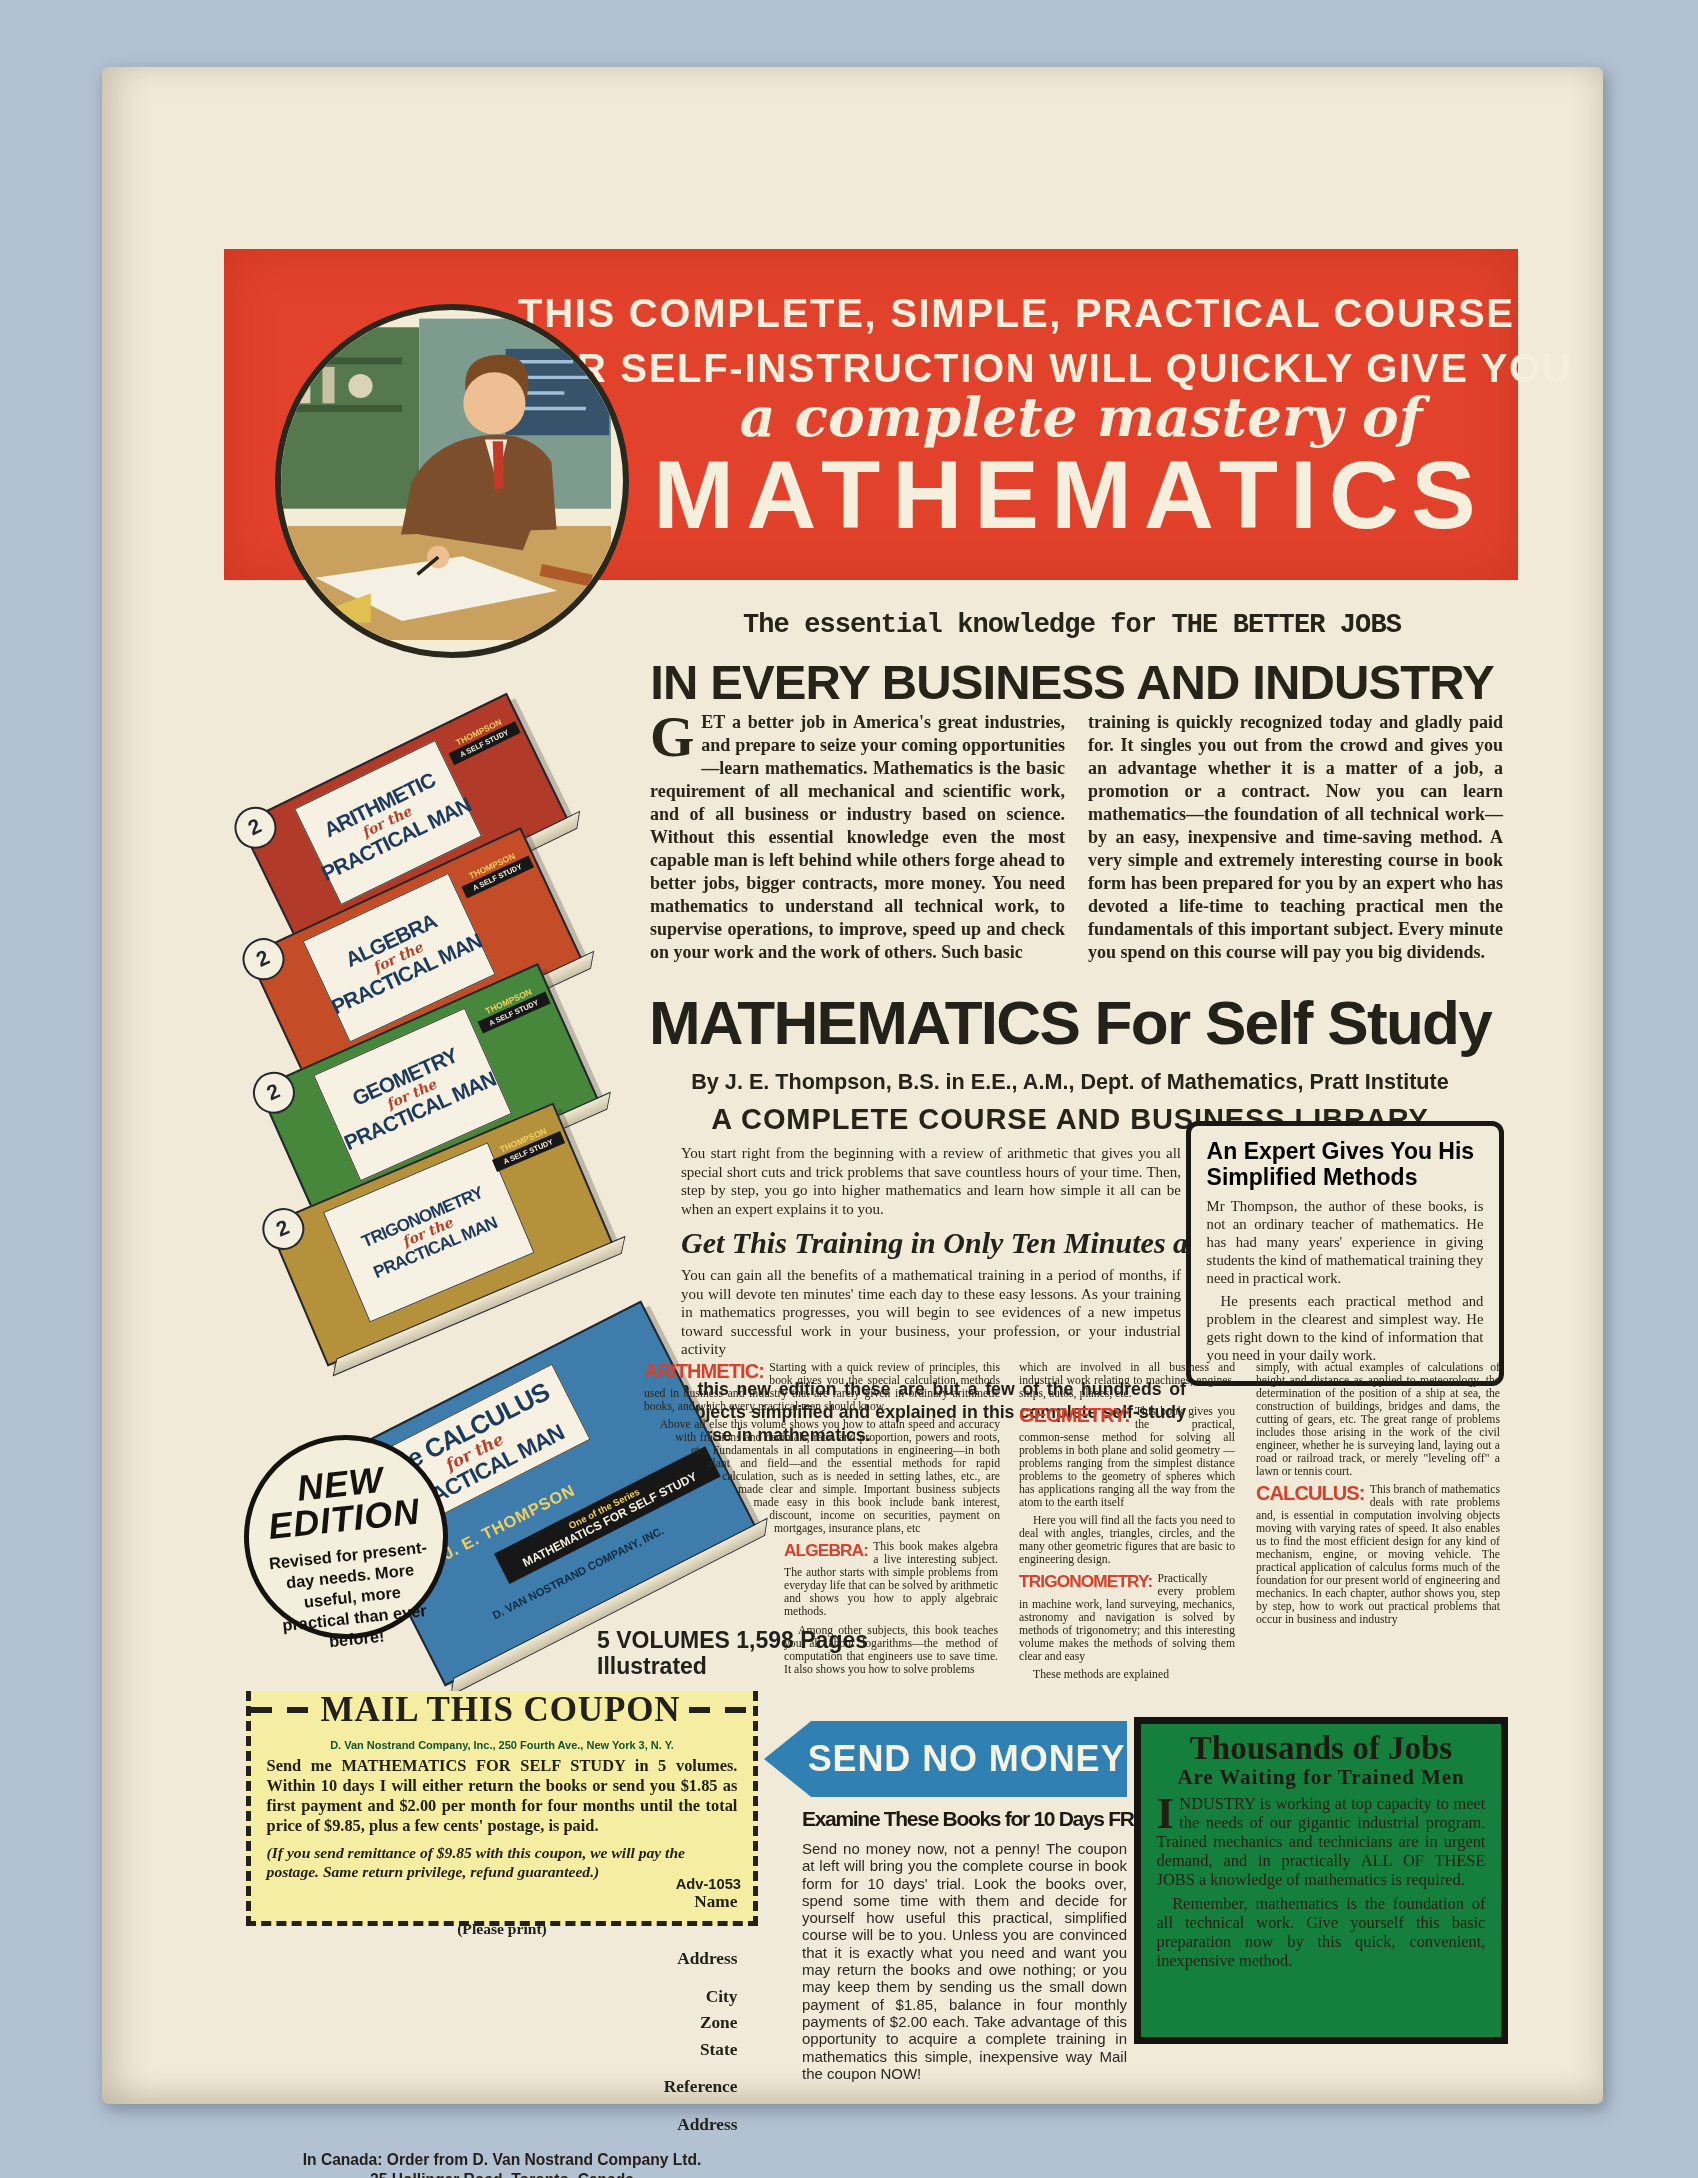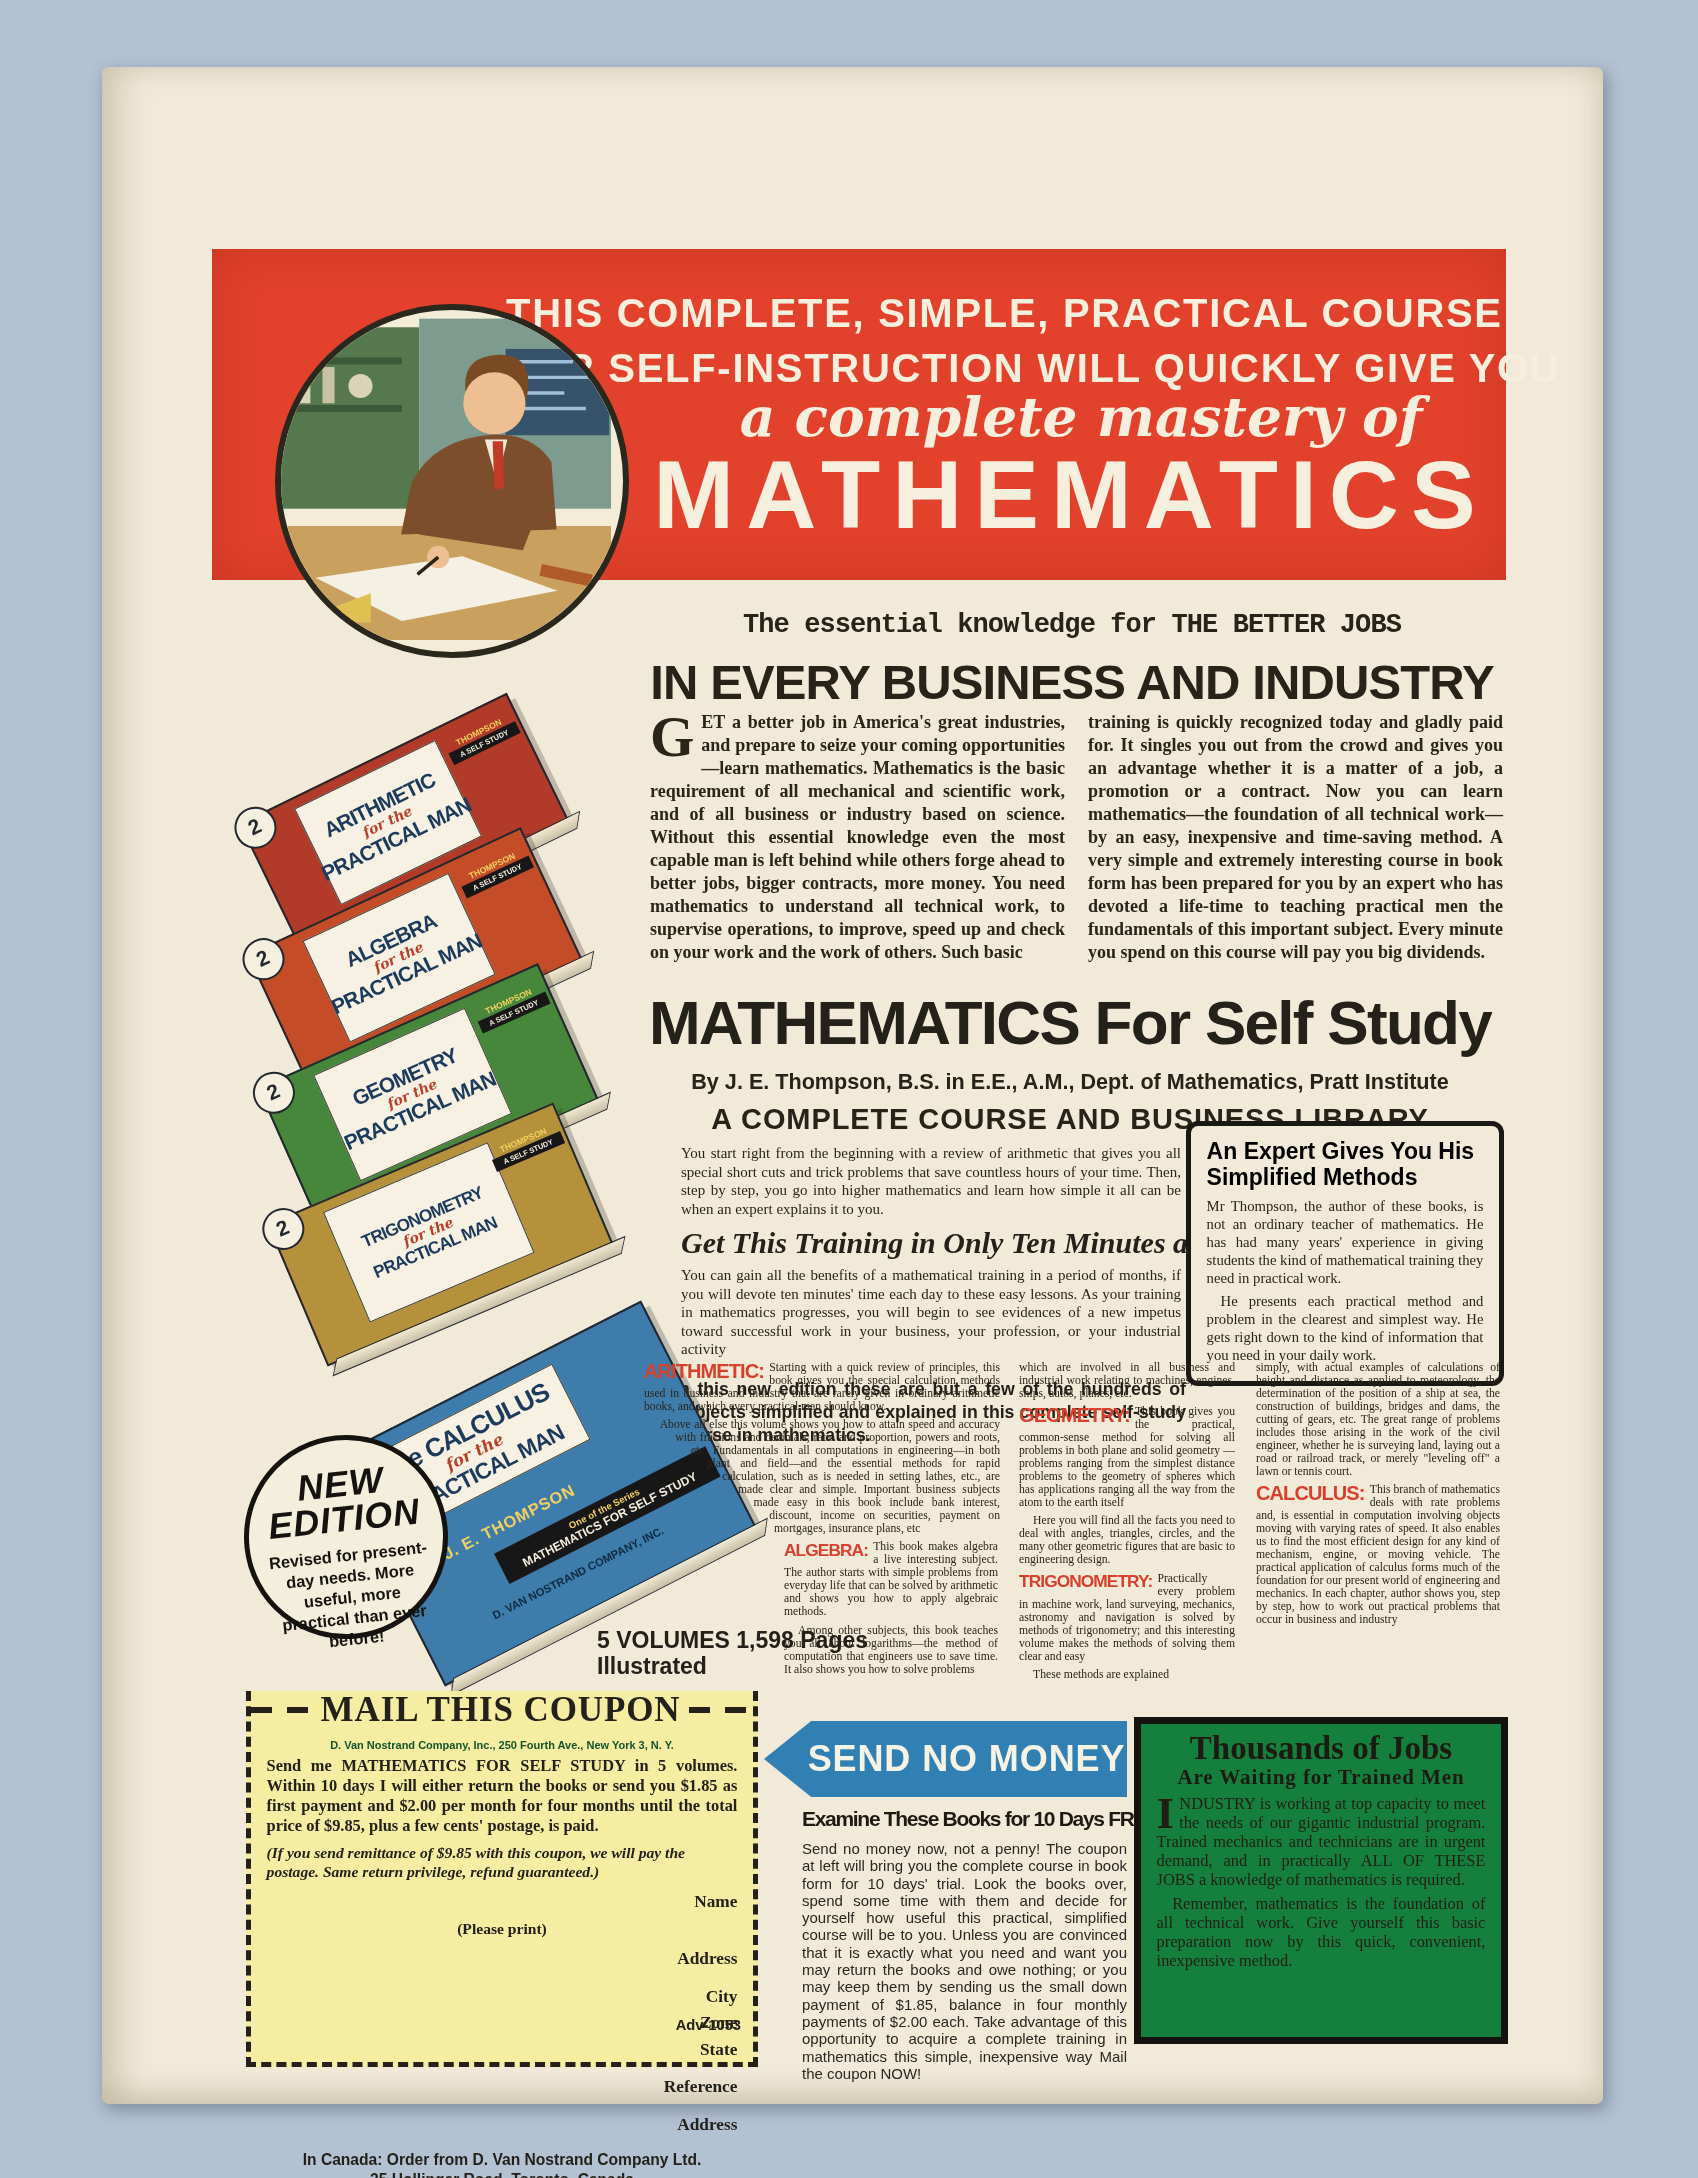--- a/index.html
+++ b/index.html
@@ -1,21 +1,21 @@
 <!DOCTYPE html>
 <html style="font-size:14px"><head>
 <meta charset="utf-8">
 <style>
   html,body{margin:0;padding:0;}
   body{width:1698px;height:2178px;position:relative;background:#b3c2d3;font-family:"Liberation Serif",serif;overflow:hidden;}
   .abs{position:absolute;}
   .paper{left:102px;top:67px;width:1501px;height:2037px;background:#f1ead9;border-radius:7px;
          box-shadow:inset 19px 0 30px rgba(120,110,85,.25), inset -8.6px -12px 26px rgba(120,110,85,.18), 3.5px 5.2px 15.6px rgba(30,40,60,.35);}
   
-  .banner{left:212px;top:249px;width:1294px;height:331px;background:#e2422c;box-shadow:inset 0 0 52px rgba(140,20,5,.25);}
+  .banner{left:224px;top:249px;width:1294px;height:331px;background:#e2422c;box-shadow:inset 0 0 52px rgba(140,20,5,.25);}
   .b-line{left:294px;width:1150px;color:#f7efdd;font-family:"Liberation Sans",sans-serif;font-weight:700;font-size:40px;letter-spacing:1.7px;white-space:nowrap;}
   .b-script{left:735px;top:384px;width:692px;text-align:center;color:#f7efdd;font-family:"DejaVu Serif",serif;font-style:italic;font-weight:700;font-size:55px;}
   .b-title{left:636px;top:446px;width:869px;text-align:center;color:#f7efdd;font-family:"Liberation Sans",sans-serif;font-weight:800;font-size:97px;letter-spacing:12px;line-height:1;}
   
   .mancircle{left:275px;top:304px;width:342px;height:342px;border-radius:50%;border:6px solid #2a281d;background:#f3edd8;overflow:hidden;z-index:3;}
   
   .subhead1{left:644px;top:610px;width:856px;text-align:center;font-family:Liberation Mono, monospace;font-weight:700;font-size:27px;color:#272318;letter-spacing:-0.9px;white-space:nowrap;}
   .subhead2{left:644px;top:654px;width:856px;text-align:center;font-family:"Liberation Sans",sans-serif;font-weight:800;font-size:49px;color:#272318;letter-spacing:-0.9px;white-space:nowrap;}
   
   .introcol{top:711px;width:415px;font-size:18px;line-height:23px;font-weight:700;color:#2a2519;text-align:justify;}
@@ -56,21 +56,21 @@
   .b5-band{position:absolute;left:102px;top:157px;width:227px;background:#171717;padding:4.3px 5.2px;text-align:center;}
   .b5-band .s1{font-family:"Liberation Sans",sans-serif;font-weight:700;font-size:9.5px;color:#f2d060;}
   .b5-band .s2{font-family:"Liberation Sans",sans-serif;font-weight:800;font-size:12px;color:#f4efdf;}
   .b5-pub{position:absolute;left:73px;top:206px;font-family:"Liberation Sans",sans-serif;font-weight:800;font-size:11.2px;color:#102a42;}
   
   .newed{left:244px;top:1435px;width:204px;height:204px;border-radius:50%;background:#f4eedc;border:5.2px solid #15130f;z-index:5;text-align:center;transform:rotate(-6deg);box-sizing:border-box;padding-top:26px;}
   .newed .l1{font-family:"Liberation Sans",sans-serif;font-weight:800;font-style:italic;font-size:36px;line-height:35px;color:#15130f;letter-spacing:0.9px;}
   .newed .bd{margin:8.6px auto 0;width:164px;font-family:"Liberation Sans",sans-serif;font-weight:700;font-size:16.4px;line-height:21px;color:#15130f;}
   .volnote{left:597px;top:1627px;width:303px;font-family:"Liberation Sans",sans-serif;font-weight:800;font-size:23px;line-height:26px;color:#23201a;z-index:5;}
   
-  .coupon{left:246px;top:1691px;width:512px;height:376px;background:#f4eda2;border:5.2px dashed #23211a;border-top:none;box-sizing:border-box;padding:0 15.6px;z-index:6;}
+  .coupon{left:246px;top:1691px;width:512px;height:235px;background:#f4eda2;border:5.2px dashed #23211a;border-top:none;box-sizing:border-box;padding:0 15.6px;z-index:6;}
   .coupon-head{display:flex;align-items:center;gap:8.6px;margin:0 -15.6px;}
   .dashline{flex:1;height:6px;background:repeating-linear-gradient(90deg,#23211a 0 21px,transparent 21px 36px);}
   .coupon-title{font-weight:800;font-size:35px;letter-spacing:0.9px;color:#23211a;white-space:nowrap;line-height:38px;}
   .coupon-co{text-align:center;font-family:"Liberation Sans",sans-serif;font-weight:800;font-size:11px;color:#14532d;margin-top:10px;}
   .coupon-body{font-weight:700;font-size:16.4px;line-height:20px;color:#23211a;text-align:justify;margin-top:5.2px;}
   .coupon-fine{font-style:italic;font-weight:700;font-size:15.6px;line-height:19px;color:#23211a;margin-top:7px;}
   .frow{display:flex;align-items:flex-end;margin-top:11.2px;font-weight:700;font-size:17.3px;color:#23211a;flex-direction:column;}
   .frow .lbl{white-space:nowrap;}
   .leader{flex:1;border-bottom:3.5px dotted #23211a;margin:0 3.5px 3.5px;}
   .leader.short{flex:.5;}

